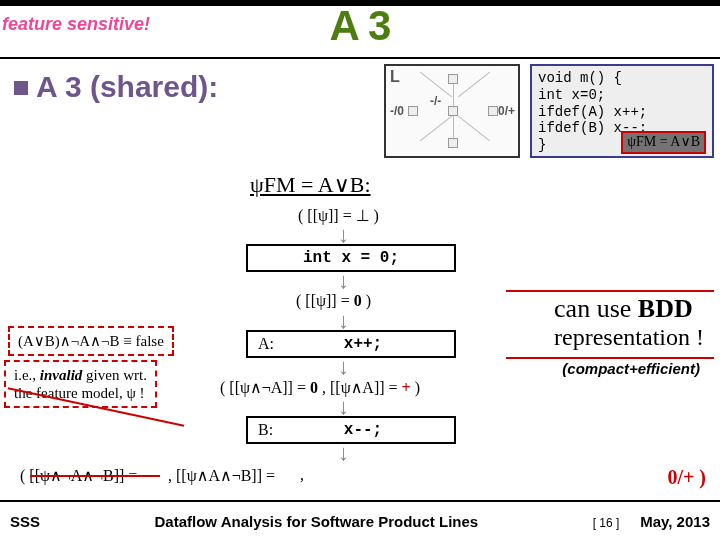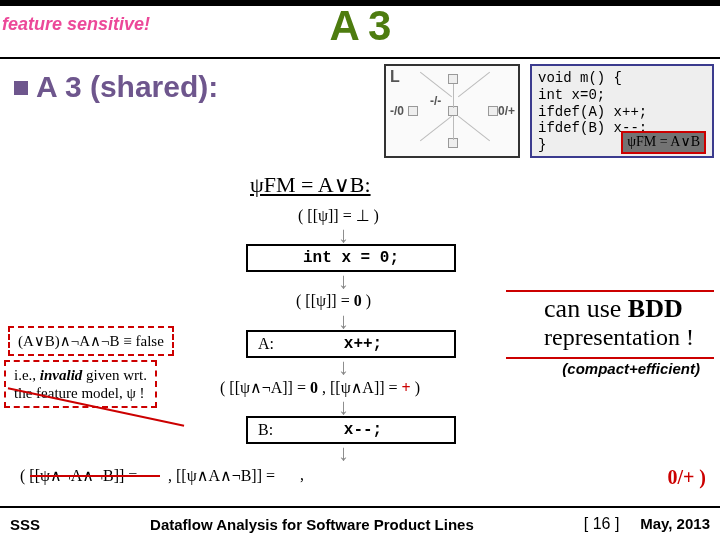--- a/index.html
+++ b/index.html
@@ -16,26 +16,26 @@
   .diagram .ln { position: absolute; background: #bbb; }
   .codebox { position: absolute; right: 6px; top: 58px; width: 184px; height: 94px; border: 2px solid #3b3b8e; background: #eee; padding: 4px 6px; font-family: 'Courier New', monospace; font-size: 14px; line-height: 1.2; }
   .psi-fmbox { position: absolute; right: 6px; bottom: 2px; border: 2px solid #cc0000; background: #737373; padding: 1px 4px; font-family: 'Times New Roman', serif; font-size: 14px; }
   .psi-heading { position: absolute; left: 250px; top: 166px; font-size: 22px; font-family: 'Times New Roman', serif; text-decoration: underline; color: #000; }
   .ann { position: absolute; font-family: 'Times New Roman', serif; font-size: 16px; color: #000; white-space: nowrap; }
   .redplus { color: #cc0000; font-weight: bold; }
   .stmt { position: absolute; border: 2px solid #000; font-family: 'Courier New', monospace; font-weight: bold; font-size: 16px; padding: 3px 10px; background: #fff; display: flex; align-items: center; }
   .stmt .glab { width: 24px; display: inline-block; font-family: 'Times New Roman', serif; font-weight: normal; }
   .arrow { position: absolute; color: #888; font-size: 22px; }
   .dashbox { position: absolute; border: 2px dashed #cc0000; padding: 4px 8px; font-size: 15px; font-family: 'Times New Roman', serif; }
-  .bddbox { position: absolute; right: 26px; top: 288px; font-family: 'Times New Roman', serif; }
+  .bddbox { position: absolute; right: 16px; top: 288px; font-family: 'Times New Roman', serif; }
   .compact { position: absolute; right: 20px; top: 354px; font-style: italic; font-weight: bold; font-size: 15px; }
   .bottomline { position: absolute; left: 0; right: 0; top: 388px; height: 2px; background: #cc0000; }
   .strike { position: absolute; background: #cc0000; height: 2px; }
-  .footer { position: absolute; left: 0; right: 0; bottom: 0; height: 34px; border-top: 2px solid #000; display: flex; align-items: center; justify-content: space-between; padding: 0 10px; font-size: 15px; }
-  .footer .pg { font-size: 16px; }
+  .footer { position: absolute; left: 0; right: 0; bottom: 0; height: 40px; border-top: 2px solid #000; display: flex; align-items: center; justify-content: space-between; padding: 0 10px; font-size: 15px; }
+  .footer .pg { font-size: 12px; }
 </style>
 </head>
 <body>
 
 <div class="title-bar">
   <div class="title">A 3</div>
   <div class="feature-sens">feature sensitive!</div>
 </div>
 <div class="topline"></div>
 

